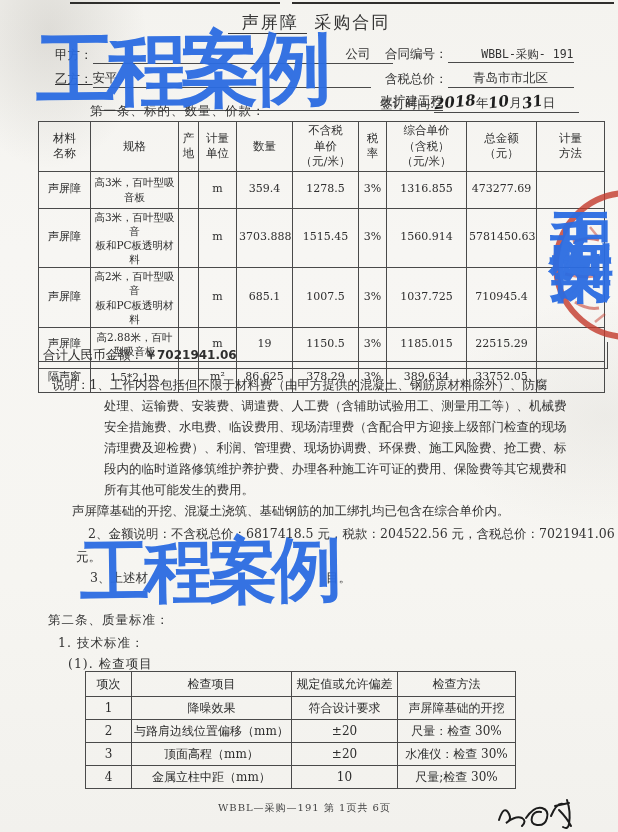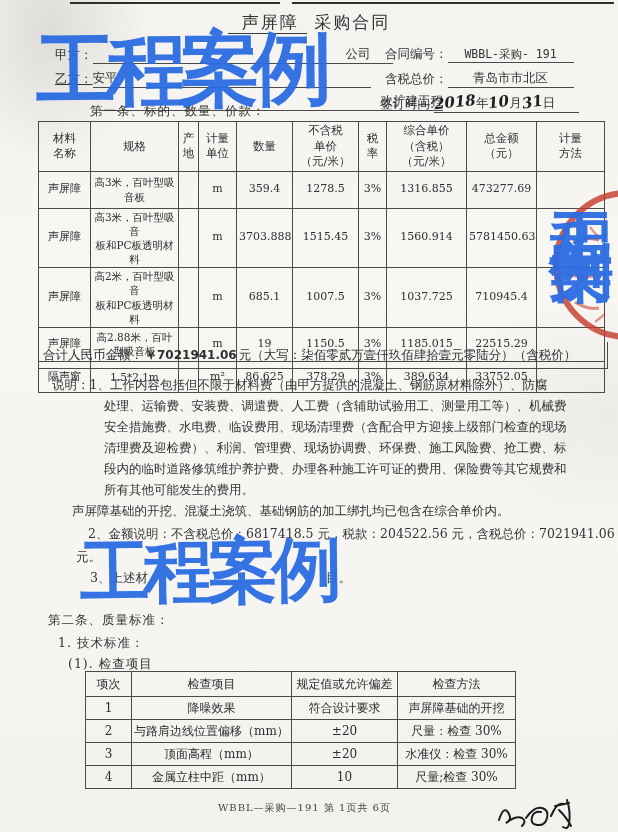--- a/index.html
+++ b/index.html
@@ -75,21 +75,21 @@
     <span>甲方：</span><span class="ul tailright" style="width:278px;padding-right:22px;">公司</span>
   </div>
   <div class="abs hrow" style="left:55px;top:70px;text-decoration:underline;">
     <span>乙方：</span><span class="ul" style="width:278px;">安平</span>
   </div>
   <div class="abs hrow" style="left:100px;top:93px;">
     <span class="ul tailright" style="width:343px;">改扩建工程</span>
   </div>
 
   <div class="abs hrow" style="left:385px;top:46px;">
-    <span>合同编号：</span><span class="ul" style="width:126px;text-align:center;font-family:'DejaVu Sans Mono','Liberation Mono',monospace;font-size:11.5px;">WBBL-采购- 191</span>
+    <span>合同编号：</span><span class="ul" style="width:126px;text-align:right;font-family:'DejaVu Sans Mono','Liberation Mono',monospace;font-size:11.5px;">WBBL-采购- 191</span>
   </div>
   <div class="abs hrow" style="left:385px;top:70px;">
     <span>含税总价：</span><span class="ul" style="width:126px;text-align:center;">青岛市市北区</span>
   </div>
   <div class="abs hrow" style="left:380px;top:93px;">
     <span>签订时间:</span><span class="ul" style="width:145px;">
       <span class="hand" style="transform:rotate(-6deg);">2018</span><span>年</span><span class="hand" style="transform:rotate(-8deg);">10</span><span>月</span><span class="hand" style="transform:rotate(-10deg);">31</span><span>日</span>
     </span>
   </div>
 
@@ -194,21 +194,20 @@
           <td>389.634</td>
           <td>33752.05</td>
           <td></td>
     </tr>
   </tbody>
     </table>
 
   <div class="abs totalbox" style="left:38px;top:342px;">
     <span>合计人民币金额：</span>
       <b>￥7021941.06</b>
-      <span> 元（大写：柒佰零贰万壹仟玖佰肆拾壹元零陆分）（含税价）</span>
   </div>
 
   <div class="abs para" style="left:52px;top:374px;width:556px;">说明：1、工作内容包括但不限于材料费（由甲方提供的混凝土、钢筋原材料除外）、防腐
 处理、运输费、安装费、调遣费、人工费（含辅助试验用工、测量用工等）、机械费
 安全措施费、水电费、临设费用、现场清理费（含配合甲方迎接上级部门检查的现场
 清理费及迎检费）、利润、管理费、现场协调费、环保费、施工风险费、抢工费、标
 段内的临时道路修筑维护养护费、办理各种施工许可证的费用、保险费等其它规费和
 所有其他可能发生的费用。</div>
   <div class="abs nline" style="left:72px;top:503px;">声屏障基础的开挖、混凝土浇筑、基础钢筋的加工绑扎均已包含在综合单价内。</div>
   <div class="abs nline" style="left:88px;top:526px;">2、金额说明：不含税总价：6817418.5 元，税款：204522.56 元，含税总价：7021941.06</div>

